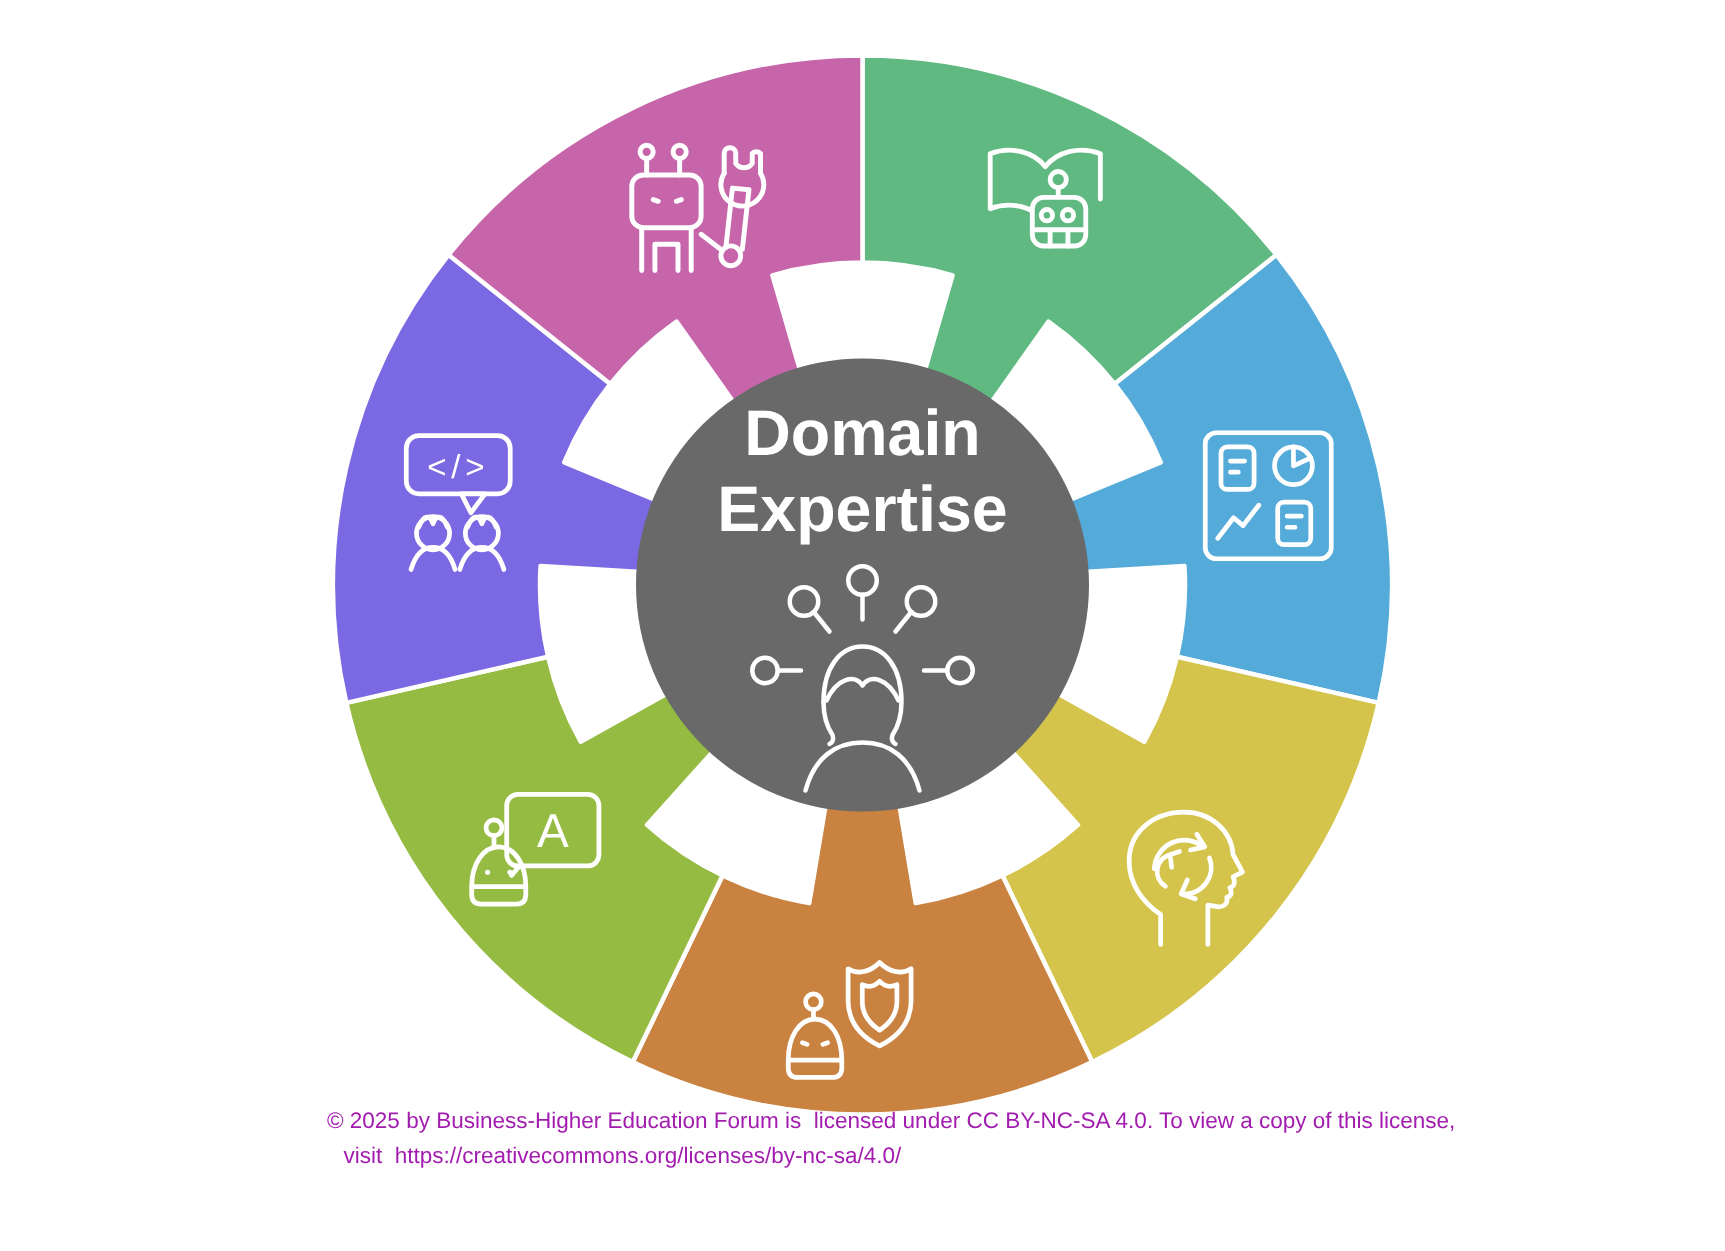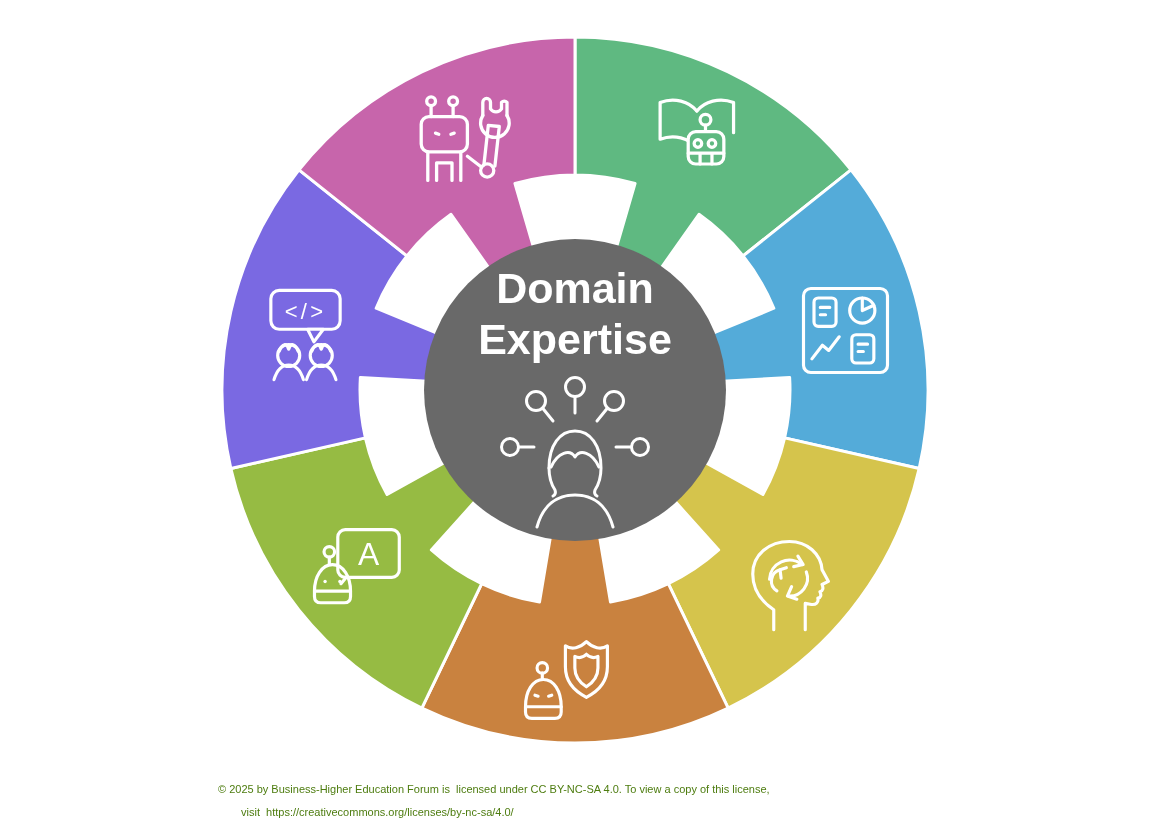--- a/index.html
+++ b/index.html
@@ -1,23 +1,23 @@
 <!DOCTYPE html>
 <html><head>
 <meta charset="utf-8">
 <style>
   html,body{margin:0;padding:0;background:#fff;}
   .canvas{position:relative;width:1150px;height:834px;background:#ffffff;overflow:hidden;
           font-family:"Liberation Sans", sans-serif;}
   svg text.center-title{font-family:"Liberation Sans",sans-serif;font-weight:bold;fill:#ffffff;}
   svg .ico{stroke:#ffffff;fill:none;stroke-linecap:round;stroke-linejoin:round;}
   svg text.glyph{font-family:"Liberation Sans",sans-serif;fill:#ffffff;}
-  .footer{position:absolute;left:218px;top:778px;color:#4d7c0f;font-size:11px;line-height:23px;}
+  .footer{position:absolute;left:218px;top:736px;color:#a21caf;font-size:15px;line-height:23px;}
   .footer span{white-space:pre;display:block;}
-  .footer .l2{margin-left:23px;}
+  .footer .l2{margin-left:11px;}
   .footer .l2 b{font-weight:normal;}
 </style>
 </head>
 <body>
 
 <div class="canvas">
   <svg width="1150" height="834" viewBox="0 0 1150 834">
 
     <g id="segments-layer">
         <path d="M575.00,37.00 A353 353 0 0 1 850.99,169.91 L743.09,255.95 A215 215 0 0 0 698.98,214.34 L660.34,269.08 A148 148 0 0 0 616.33,247.89 L635.03,183.55 A215 215 0 0 0 575.00,175.00 Z" fill="#5fb981" stroke="#ffffff" stroke-width="3" stroke-linejoin="round"></path>

